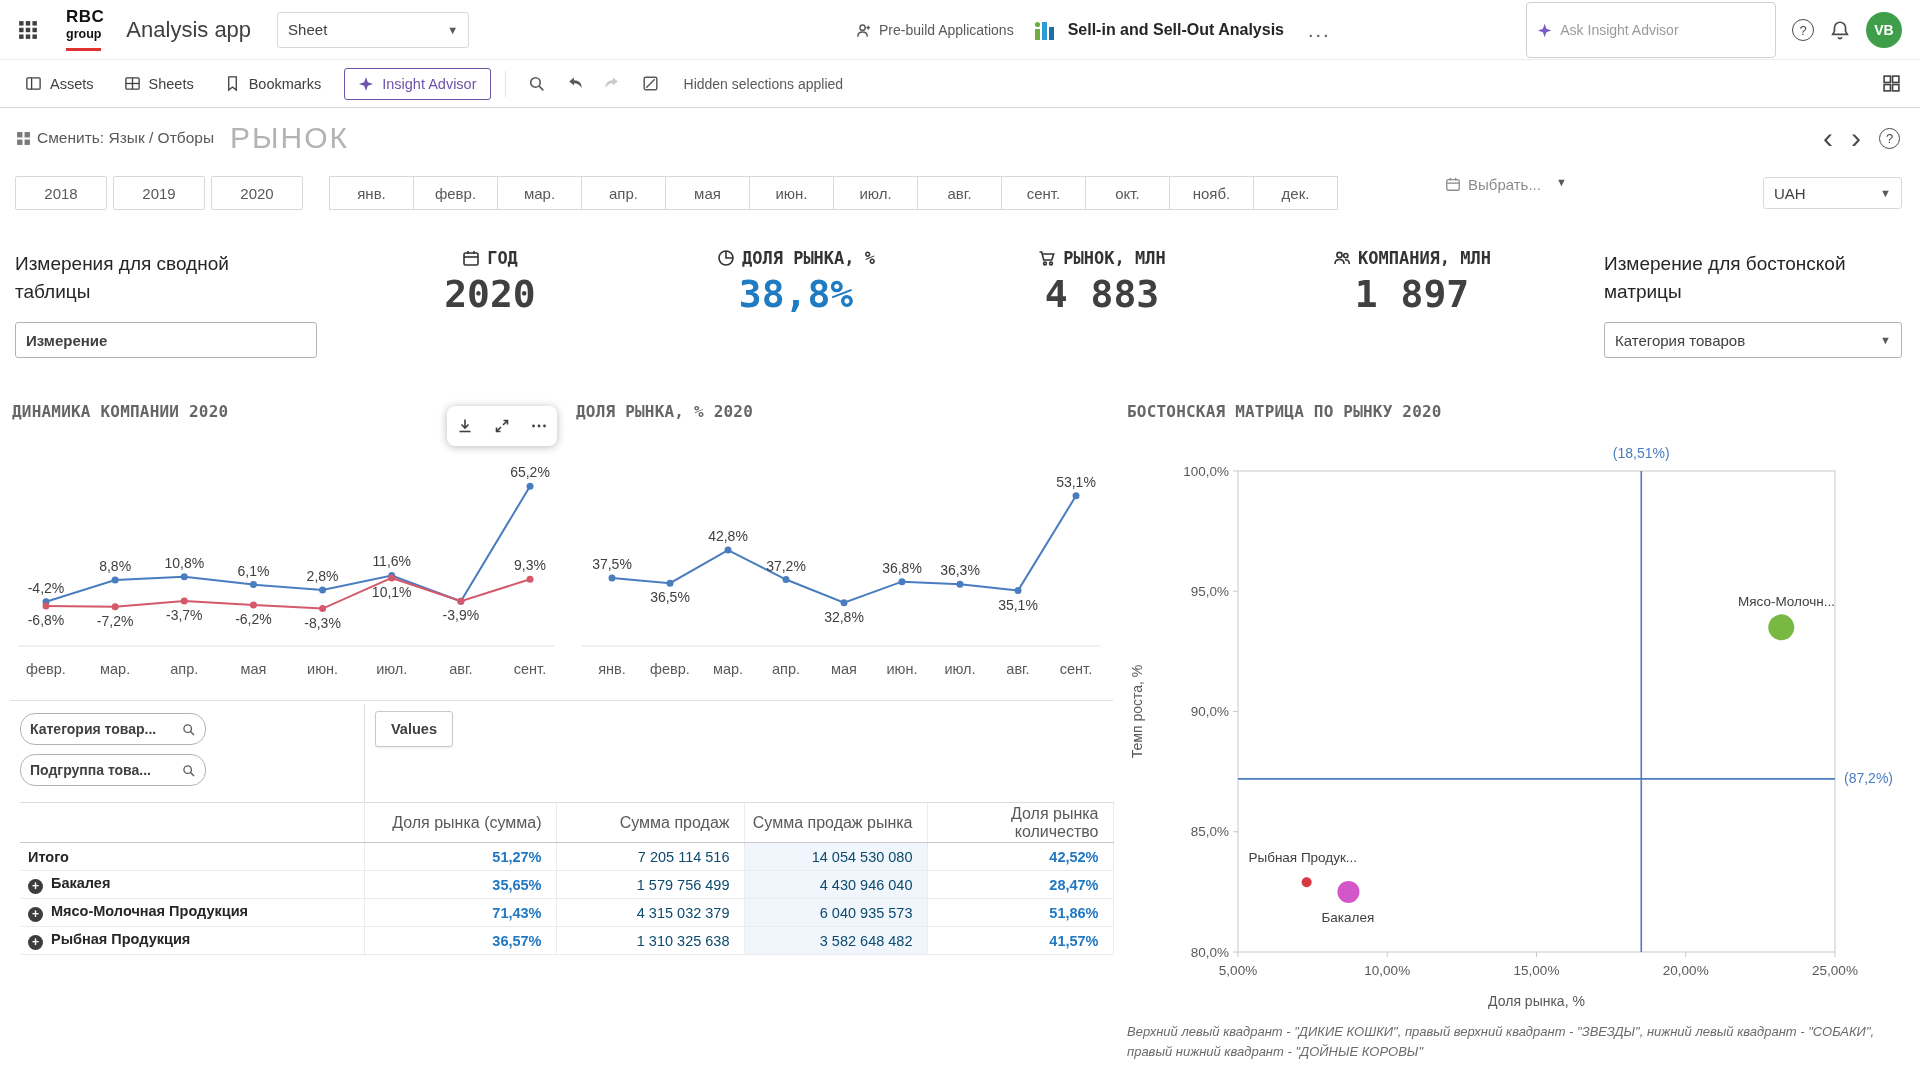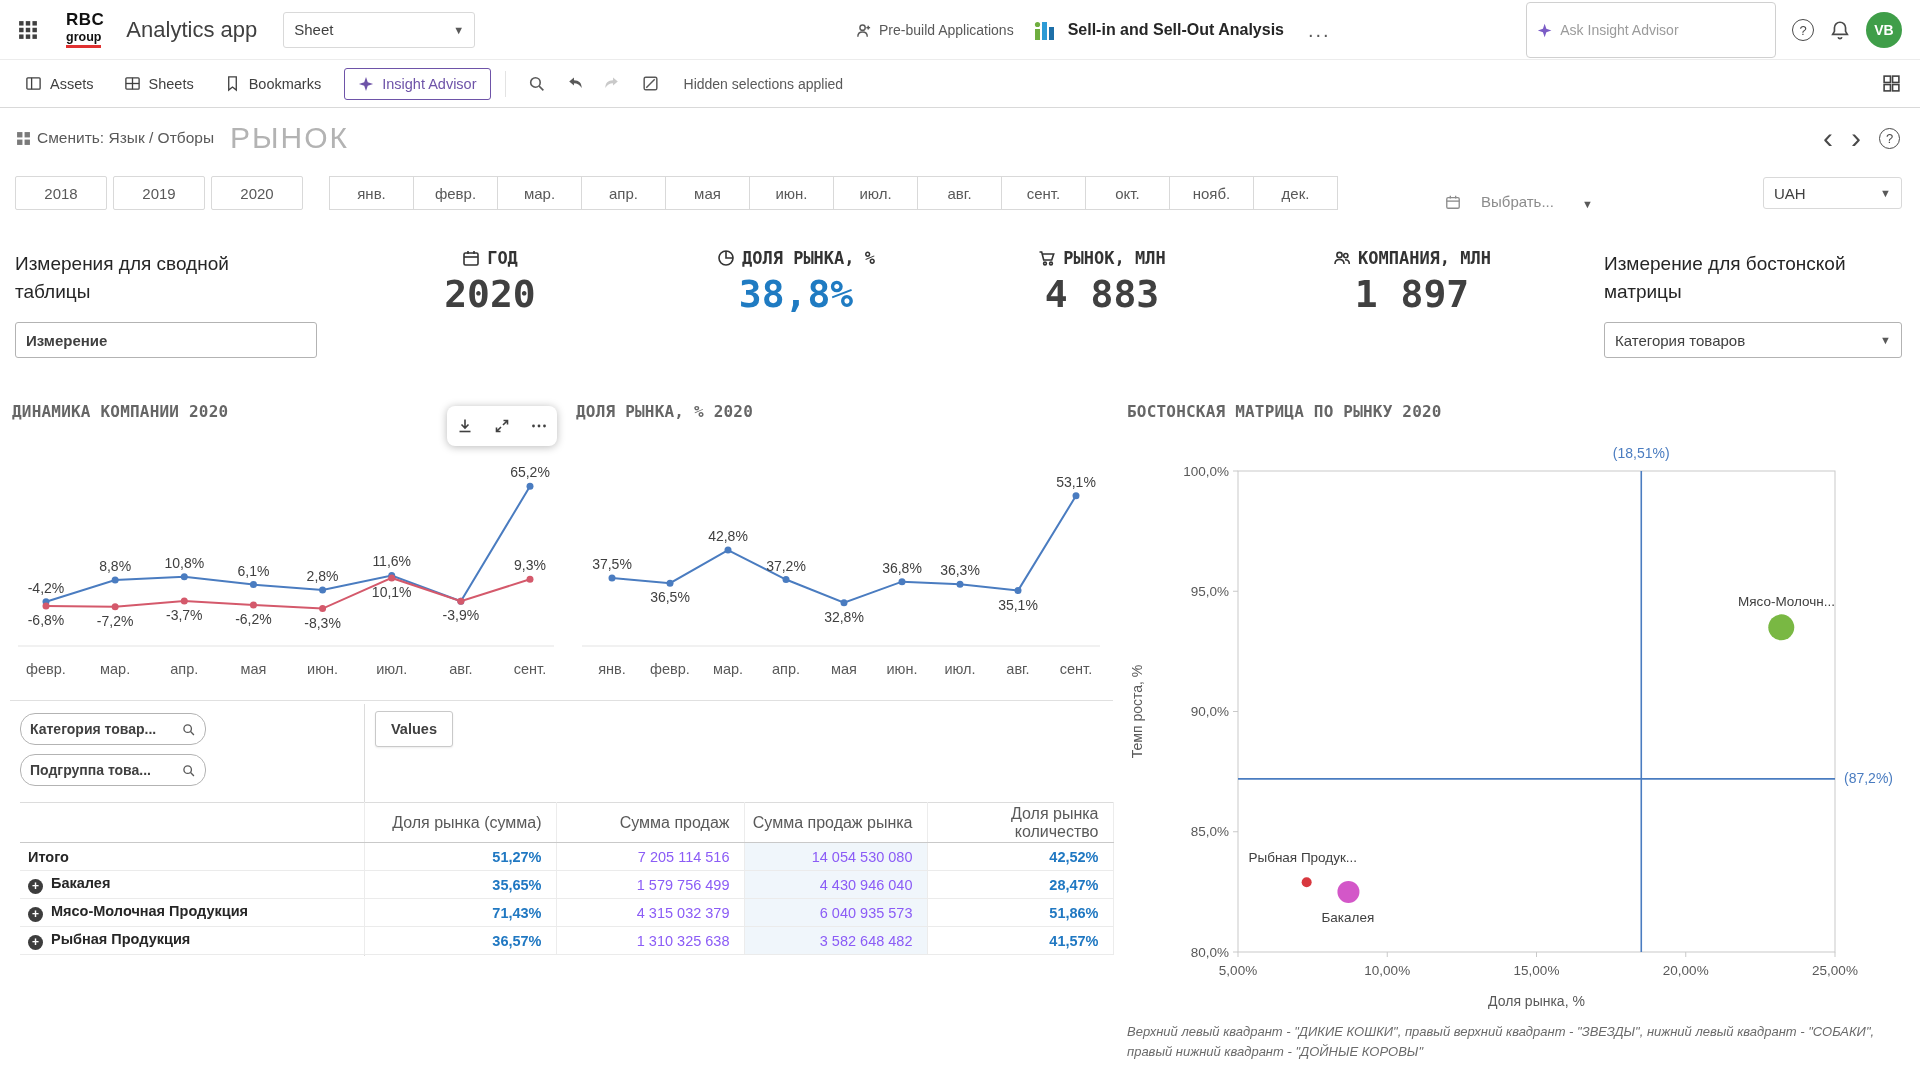--- a/index.html
+++ b/index.html
@@ -6,21 +6,21 @@
   html,body{width:1920px;height:1080px;overflow:hidden;background:#fff;
     font-family:"Liberation Sans",sans-serif;color:#262626}
   #app{position:relative;width:1920px;height:1080px;background:#fff}
 
   
   .top-bar{position:absolute;left:0;top:0;width:1920px;height:60px;background:#fff;
     border-bottom:1px solid #ececec;display:flex;align-items:center;padding:0 18px}
   .appgrid-icon{width:20px;height:20px;margin-right:28px;cursor:pointer}
   .logo{margin-right:22px;line-height:1;text-align:left}
   .logo-top{font-weight:800;font-size:17px;letter-spacing:.5px;color:#111}
-  .logo-bottom{font-weight:800;font-size:12.5px;color:#111;border-bottom:3px solid #e03131;display:inline-block;padding-bottom:1px}
+  .logo-bottom{font-weight:800;font-size:12.5px;color:#111;border-bottom:3px solid #e03131;display:inline-block;padding-bottom:8px}
   .app-title{font-size:22px;color:#404040;margin-right:26px}
   .select-box{display:flex;align-items:center;justify-content:space-between;
     border:1px solid #d9d9d9;border-radius:3px;background:#fff;height:36px;
     padding:0 10px;font-size:15px;color:#404040;cursor:pointer}
   .sheet-select{width:192px}
   .caret{font-size:11px;color:#595959;margin-left:8px}
   .header-middle{position:absolute;left:855px;top:0;height:60px;display:flex;align-items:center;gap:18px}
   .prebuild{display:flex;align-items:center;gap:7px;font-size:14px;color:#595959;cursor:pointer}
   .doc-title{font-size:16px;font-weight:700;color:#262626;display:flex;align-items:center;gap:10px}
   .more-dots{font-size:20px;color:#595959;letter-spacing:2px;cursor:pointer;padding:0 6px}
@@ -53,21 +53,21 @@
   .sheet-nav{position:absolute;right:20px;display:flex;align-items:center;gap:18px}
   .chev{font-size:30px;color:#4a4a4a;cursor:pointer;line-height:1}
 
   
   .fbtn{height:34px;border:1px solid #d9d9d9;background:#fff;font-size:15px;color:#595959;
     font-family:"Liberation Sans",sans-serif;cursor:pointer}
   .year{width:92px;border-radius:2px}
   #year-group{position:absolute;left:15px;top:176px;display:flex;gap:6px}
   #month-group{position:absolute;left:330px;top:176px;width:1008px;display:flex}
   #month-group .fbtn{flex:1;margin-left:-1px}
-  .vybrat{position:absolute;left:1445px;top:176px;height:34px;display:flex;align-items:flex-end;gap:20px;
+  .vybrat{position:absolute;left:1445px;top:176px;height:34px;display:flex;align-items:flex-start;gap:7px;
     font-size:15px;color:#8c8c8c;cursor:pointer}
   .uah-select{position:absolute;left:1763px;top:177px;width:139px;height:32px}
 
   
   .dim-label{position:absolute;font-size:19px;color:#262626;line-height:1.45}
   .dim-box{position:absolute;height:36px;border:1px solid #b3b3b3;border-radius:3px;background:#fff;
     display:flex;align-items:center;justify-content:space-between;padding:0 10px;font-size:15px;
     font-weight:700;color:#404040;cursor:pointer}
   .kpi{position:absolute;top:248px;text-align:center}
   .kpi-label{display:flex;align-items:center;justify-content:center;gap:7px;
@@ -102,21 +102,21 @@
     color:#404040;box-shadow:0 1px 2px rgba(0,0,0,.08);cursor:pointer}
   .col-divider{position:absolute;left:364px;top:704px;width:1px;height:252px;background:#dcdcdc}
   table.pivot{position:absolute;left:20px;top:802px;border-collapse:collapse;table-layout:fixed;width:1093px}
   table.pivot th{height:40px;font-size:16px;font-weight:400;color:#595959;text-align:right;
     padding-right:14px;border-top:1px solid #dcdcdc;border-bottom:1px solid #c9c9c9;border-right:1px solid #ececec}
   table.pivot td{height:28px;font-size:14.5px;border-bottom:1px solid #ebebeb;border-right:1px solid #ececec;
     padding:0 14px 0 8px}
   td.rowlabel{font-weight:700;color:#262626;text-align:left;cursor:pointer}
   td.cell{text-align:right}
   td.pct{font-weight:700}
-  td.num{color:#8b5cf6}
+  td.num{color:#0c4a6e}
   td.shaded{background:#f0f6fb}
   .expand-ic{display:inline-flex;width:15px;height:15px;border-radius:50%;background:#3d3d3d;color:#fff;
     font-size:12px;line-height:14px;align-items:center;justify-content:center;margin-right:8px;
     font-weight:700;cursor:pointer;vertical-align:-2px}
 </style>
 </head>
 <body>
 
 <div id="app">
 
@@ -131,21 +131,21 @@
           <rect x="13" y="7" width="4" height="4"></rect>
       <rect x="1" y="13" width="4" height="4"></rect>
           <rect x="7" y="13" width="4" height="4"></rect>
           <rect x="13" y="13" width="4" height="4"></rect>
         </g>
     </svg>
     <div class="logo">
       <div class="logo-top">RBC</div>
       <div class="logo-bottom">group</div>
     </div>
-    <div class="app-title">Analytics app</div>
+    <div class="app-title">Analysis app</div>
     <div class="select-box sheet-select">
       <span>Sheet</span>
       <span class="caret">▼</span>
     </div>
 
     <div class="header-middle">
       <div class="prebuild">
         <svg width="17" height="17" viewBox="0 0 18 18" fill="none" stroke="#595959" stroke-width="1.5">
           <circle cx="8" cy="6" r="2.8"></circle>
             <path d="M3 15.5 c0-3.2 2.2-5 5-5 s5 1.8 5 5"></path>

